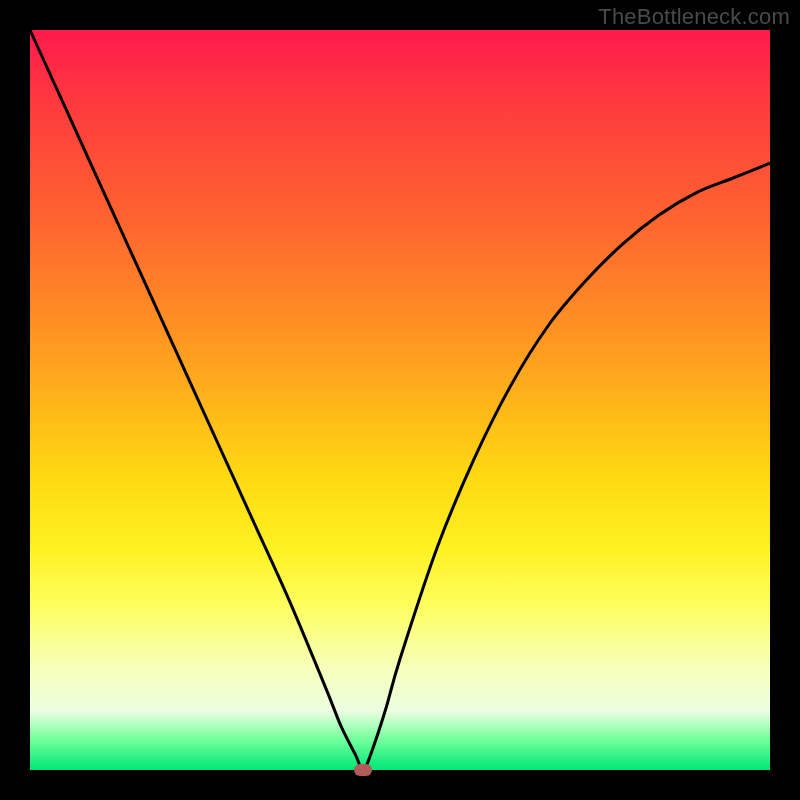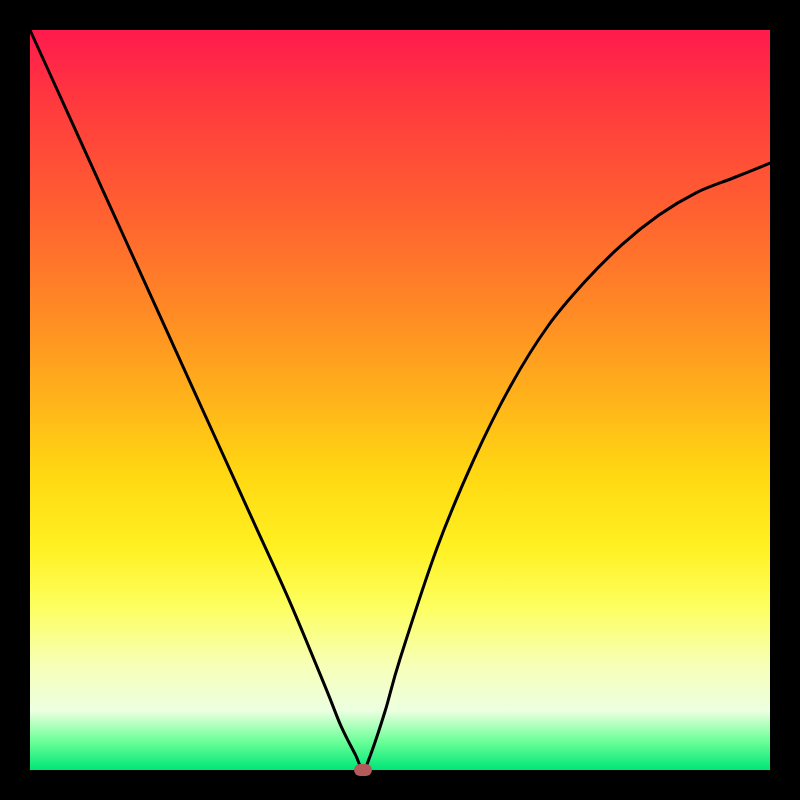--- a/index.html
+++ b/index.html
@@ -71,13 +71,14 @@
 </head>
 <body>
 
 <div class="frame">
   <div class="plot">
     <svg class="curve" viewBox="0 0 740 740" preserveAspectRatio="none">
       <path fill="none" stroke-width="3" stroke-linecap="round" stroke="#000000" d="M 0 0 C 6.166666666666667 13.566666666666663, 24.666666666666664 54.26666666666665, 37 81.39999999999998 C 49.333333333333336 108.5333333333333, 61.666666666666664 135.66666666666663, 74 162.79999999999995 C 86.33333333333333 189.93333333333328, 98.66666666666667 217.06666666666666, 111 244.2 C 123.33333333333333 271.3333333333333, 135.66666666666666 298.46666666666664, 148 325.59999999999997 C 160.33333333333334 352.7333333333333, 172.66666666666666 379.8666666666667, 185 407 C 197.33333333333334 434.1333333333333, 209.66666666666666 461.26666666666665, 222 488.4 C 234.33333333333334 515.5333333333333, 246.66666666666666 541.4333333333333, 259 569.8 C 271.3333333333333 598.1666666666666, 287.3666666666667 637.6333333333333, 296 658.6 C 304.6333333333333 679.5666666666667, 305.8666666666667 684.5, 310.8 695.6 C 315.73333333333335 706.7, 321.90000000000003 717.8000000000001, 325.6 725.2 C 329.3 732.6, 330.5333333333333 740, 333 740 C 335.4666666666667 740, 336.70000000000005 735.0666666666667, 340.40000000000003 725.2 C 344.1 715.3333333333334, 350.26666666666665 696.8333333333333, 355.2 680.8 C 360.1333333333333 664.7666666666667, 361.3666666666667 656.1333333333333, 370 629 C 378.6333333333333 601.8666666666667, 394.66666666666674 551.3, 407.00000000000006 518 C 419.33333333333337 484.7, 431.6666666666667 456.3333333333333, 444 429.2 C 456.3333333333333 402.06666666666666, 468.6666666666667 377.4, 481 355.2 C 493.3333333333333 333, 505.6666666666667 313.26666666666665, 518 296 C 530.3333333333334 278.73333333333335, 542.6666666666666 265.16666666666663, 555 251.59999999999997 C 567.3333333333334 238.0333333333333, 579.6666666666666 225.70000000000002, 592 214.60000000000002 C 604.3333333333334 203.50000000000003, 616.6666666666666 193.63333333333335, 629 185 C 641.3333333333334 176.36666666666665, 653.6666666666666 168.9666666666666, 666 162.79999999999995 C 678.3333333333334 156.6333333333333, 690.6666666666666 152.9333333333333, 703 148 C 715.3333333333334 143.0666666666667, 733.8333333333334 135.6666666666667, 740 133.20000000000005"></path>
     </svg>
     <div class="marker" background="#b35a5a" style="left: 333px; top: 740px;"></div>
   </div>
+  <div class="watermark">TheBottleneck.com</div>
 </div>
 
 </body></html>

